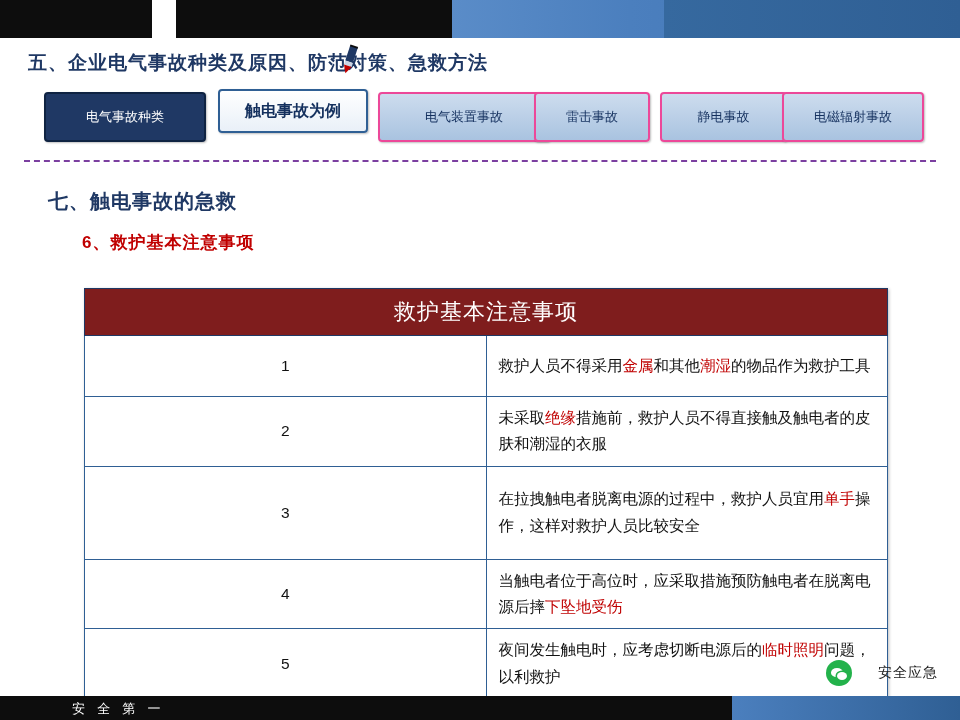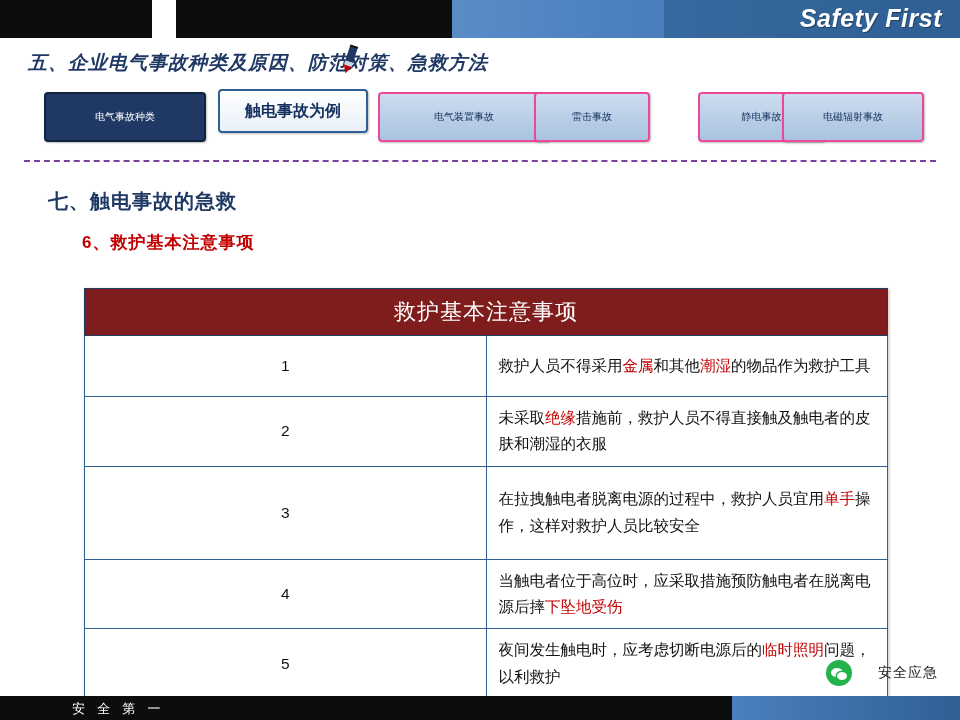--- a/index.html
+++ b/index.html
@@ -61,21 +61,20 @@
   
   .sec-head {
     position: absolute;
     left: 28px; top: 50px;
     font-size: 19px;
     color: #1f3864;
     font-weight: bold;
     font-family: "DejaVu Sans", sans-serif;
     letter-spacing: 1px;
     white-space: nowrap;
-    font-style: italic;
   }
   .pen {
     position: absolute;
     left: 337px; top: 44px;
     width: 26px; height: 30px;
   }
 
   
   .chip-row {
     position: absolute;
@@ -84,21 +83,21 @@
   }
   .chip {
     position: absolute;
     top: 0;
     height: 50px;
     border: 2px solid #ec4899;
     border-radius: 4px;
     display: flex;
     align-items: center;
     justify-content: center;
-    font-size: 10px;
+    font-size: 13px;
     color: #14305e;
     background: linear-gradient(180deg,#cddcee 0%, #a9c3e0 100%);
     box-shadow: 1px 1px 2px rgba(0,0,0,.25);
     box-sizing: border-box;
   }
   .chip.active {
     background: #1f3864;
     color: #ffffff;
     border-color: #0f2342;
   }
@@ -245,21 +244,20 @@
   }
 </style>
 </head>
 <body>
 
 <div class="topbar">
   <div class="blk1"></div>
   <div class="blk2"></div>
   <div class="blue"></div>
   <div class="blue-dark"></div>
-  <div class="safety-first">Safety First</div>
 </div>
 
 <div class="sec-head">五、企业电气事故种类及原因、防范对策、急救方法</div>
 <svg class="pen" viewBox="0 0 26 30">
   <g transform="rotate(18 13 15)">
     <rect x="9" y="2" width="8" height="16" fill="#1f3864"></rect>
     <rect x="9" y="18" width="8" height="4" fill="#c9d4e4"></rect>
     <polygon points="9,22 17,22 13,30" fill="#c00000"></polygon>
     <rect x="9" y="1" width="8" height="2" fill="#0d0d0d"></rect>
   </g>
@@ -271,21 +269,21 @@
   </div>
   <div class="chip emph" style="left:188px;width:150px;">
     <span>触电事故为例</span>
   </div>
   <div class="chip" style="left:348px;width:172px;">
     <span>电气装置事故</span>
   </div>
   <div class="chip" style="left:504px;width:116px;">
     <span>雷击事故</span>
   </div>
-  <div class="chip" style="left:668px;width:127px;">
+  <div class="chip" style="left:630px;width:127px;">
     <span>静电事故</span>
   </div>
   <div class="chip" style="left:752px;width:142px;">
     <span>电磁辐射事故</span>
   </div>
 </div>
 <div class="dash-line"></div>
 
 <div class="h-blue">七、触电事故的急救</div>
 <div class="h-red">6、救护基本注意事项</div>

